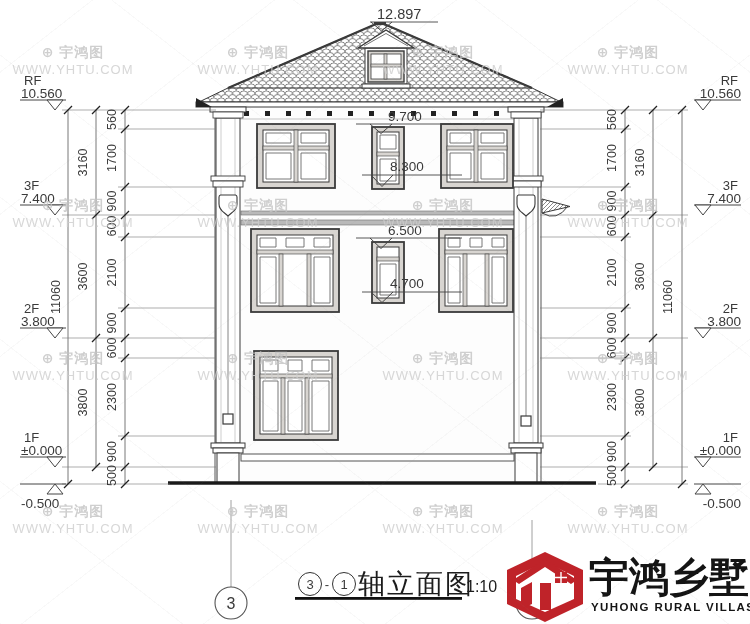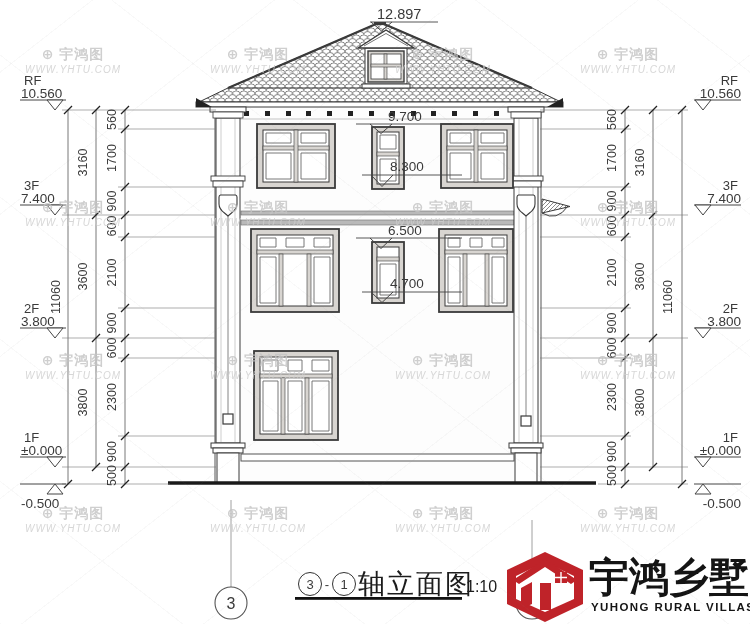--- a/index.html
+++ b/index.html
@@ -6,21 +6,21 @@
   #canvas{position:relative;width:750px;height:624px;background:#fff;overflow:hidden;
     font-family:"Liberation Sans","DejaVu Sans",sans-serif;}
   #drawing{position:absolute;left:0;top:0;}
   
   #wm-layer{position:absolute;left:0;top:0;width:750px;height:624px;pointer-events:none;
     background-image:
       repeating-linear-gradient(38deg, rgba(130,130,130,0.05) 0 1px, transparent 1px 112px),
       repeating-linear-gradient(-38deg, rgba(130,130,130,0.05) 0 1px, transparent 1px 112px);}
   .wm{position:absolute;transform:translate(-50%,-50%);text-align:center;white-space:nowrap;}
   .wm1{font-size:14px;font-weight:bold;color:rgba(195,195,195,0.8);letter-spacing:1px;}
-  .wm2{font-size:10px;color:rgba(205,205,205,0.8);letter-spacing:1px;font-style:italic;}
+  .wm2{font-size:13px;color:rgba(205,205,205,0.8);letter-spacing:1px;}
   text{fill:#3a3a3a;}
   .dim{font-size:12.5px;}
   .lvl-label{font-size:13px;}
   .lvl-value{font-size:13.5px;}
   .mark{font-size:13.5px;}
   .peak{font-size:14.5px;}
   .bubble{font-size:16px;}
   .tbubble{font-size:13px;}
   .title-cn{font-size:27px;font-family:"Liberation Serif","DejaVu Serif",serif;letter-spacing:2px;fill:#1c1c1c;}
   .title-scale{font-size:16px;fill:#1c1c1c;}

